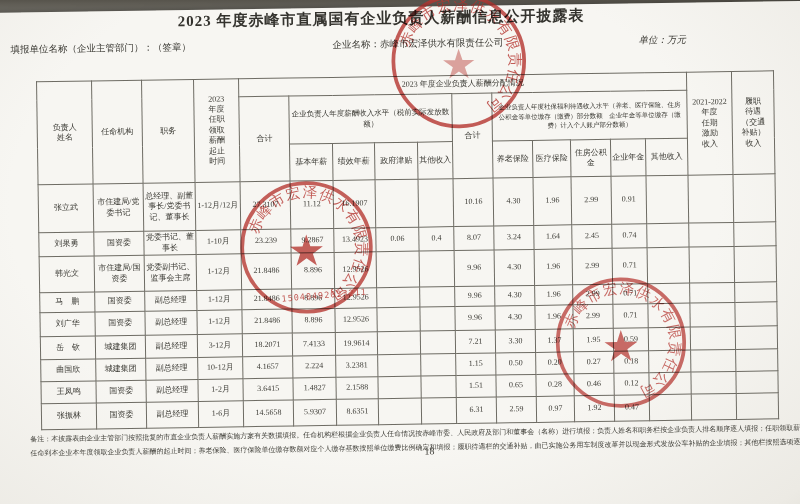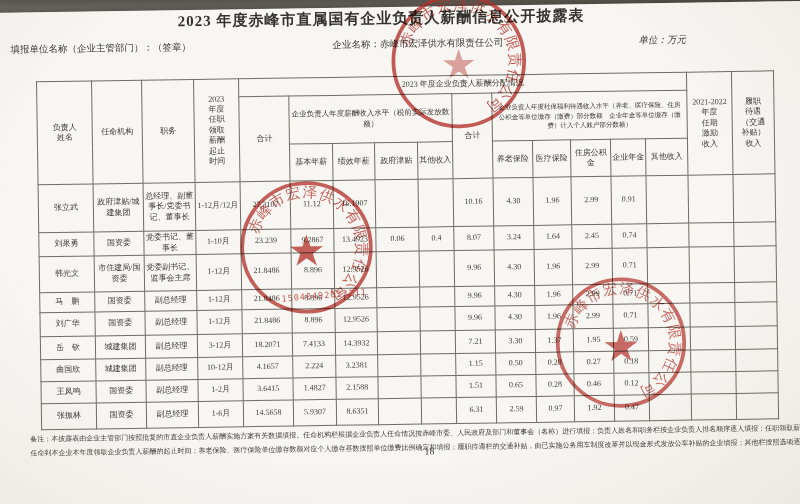--- a/index.html
+++ b/index.html
@@ -121,21 +121,21 @@
         <th>养老保险</th>
         <th>医疗保险</th>
         <th>住房公积金</th>
         <th>企业年金</th>
         <th>其他收入</th>
       </tr>
       </tbody>
         <tbody>
           <tr style="height: 48px;">
             <td>张立武</td>
-            <td class="wrap">政府津贴/城建集团</td>
+            <td class="wrap">市住建局/党委书记</td>
             <td class="wrap">总经理、副董事长/党委书记、董事长</td>
             <td class="wrap">1-12月/12月</td>
             <td>27.3107</td>
             <td>11.12</td>
             <td>16.1907</td>
             <td></td>
             <td></td>
             <td>10.16</td>
             <td>4.30</td>
             <td>1.96</td>
@@ -221,21 +221,21 @@
             <td></td>
             <td></td>
           </tr>
           <tr style="height: 23px;">
             <td>岳　钦</td>
             <td class="wrap">城建集团</td>
             <td class="wrap">副总经理</td>
             <td class="wrap">3-12月</td>
             <td>18.2071</td>
             <td>7.4133</td>
-            <td>14.3932</td>
+            <td>19.9614</td>
             <td></td>
             <td></td>
             <td>7.21</td>
             <td>3.30</td>
             <td>1.37</td>
             <td>1.95</td>
             <td>0.59</td>
             <td></td>
             <td></td>
             <td></td>

